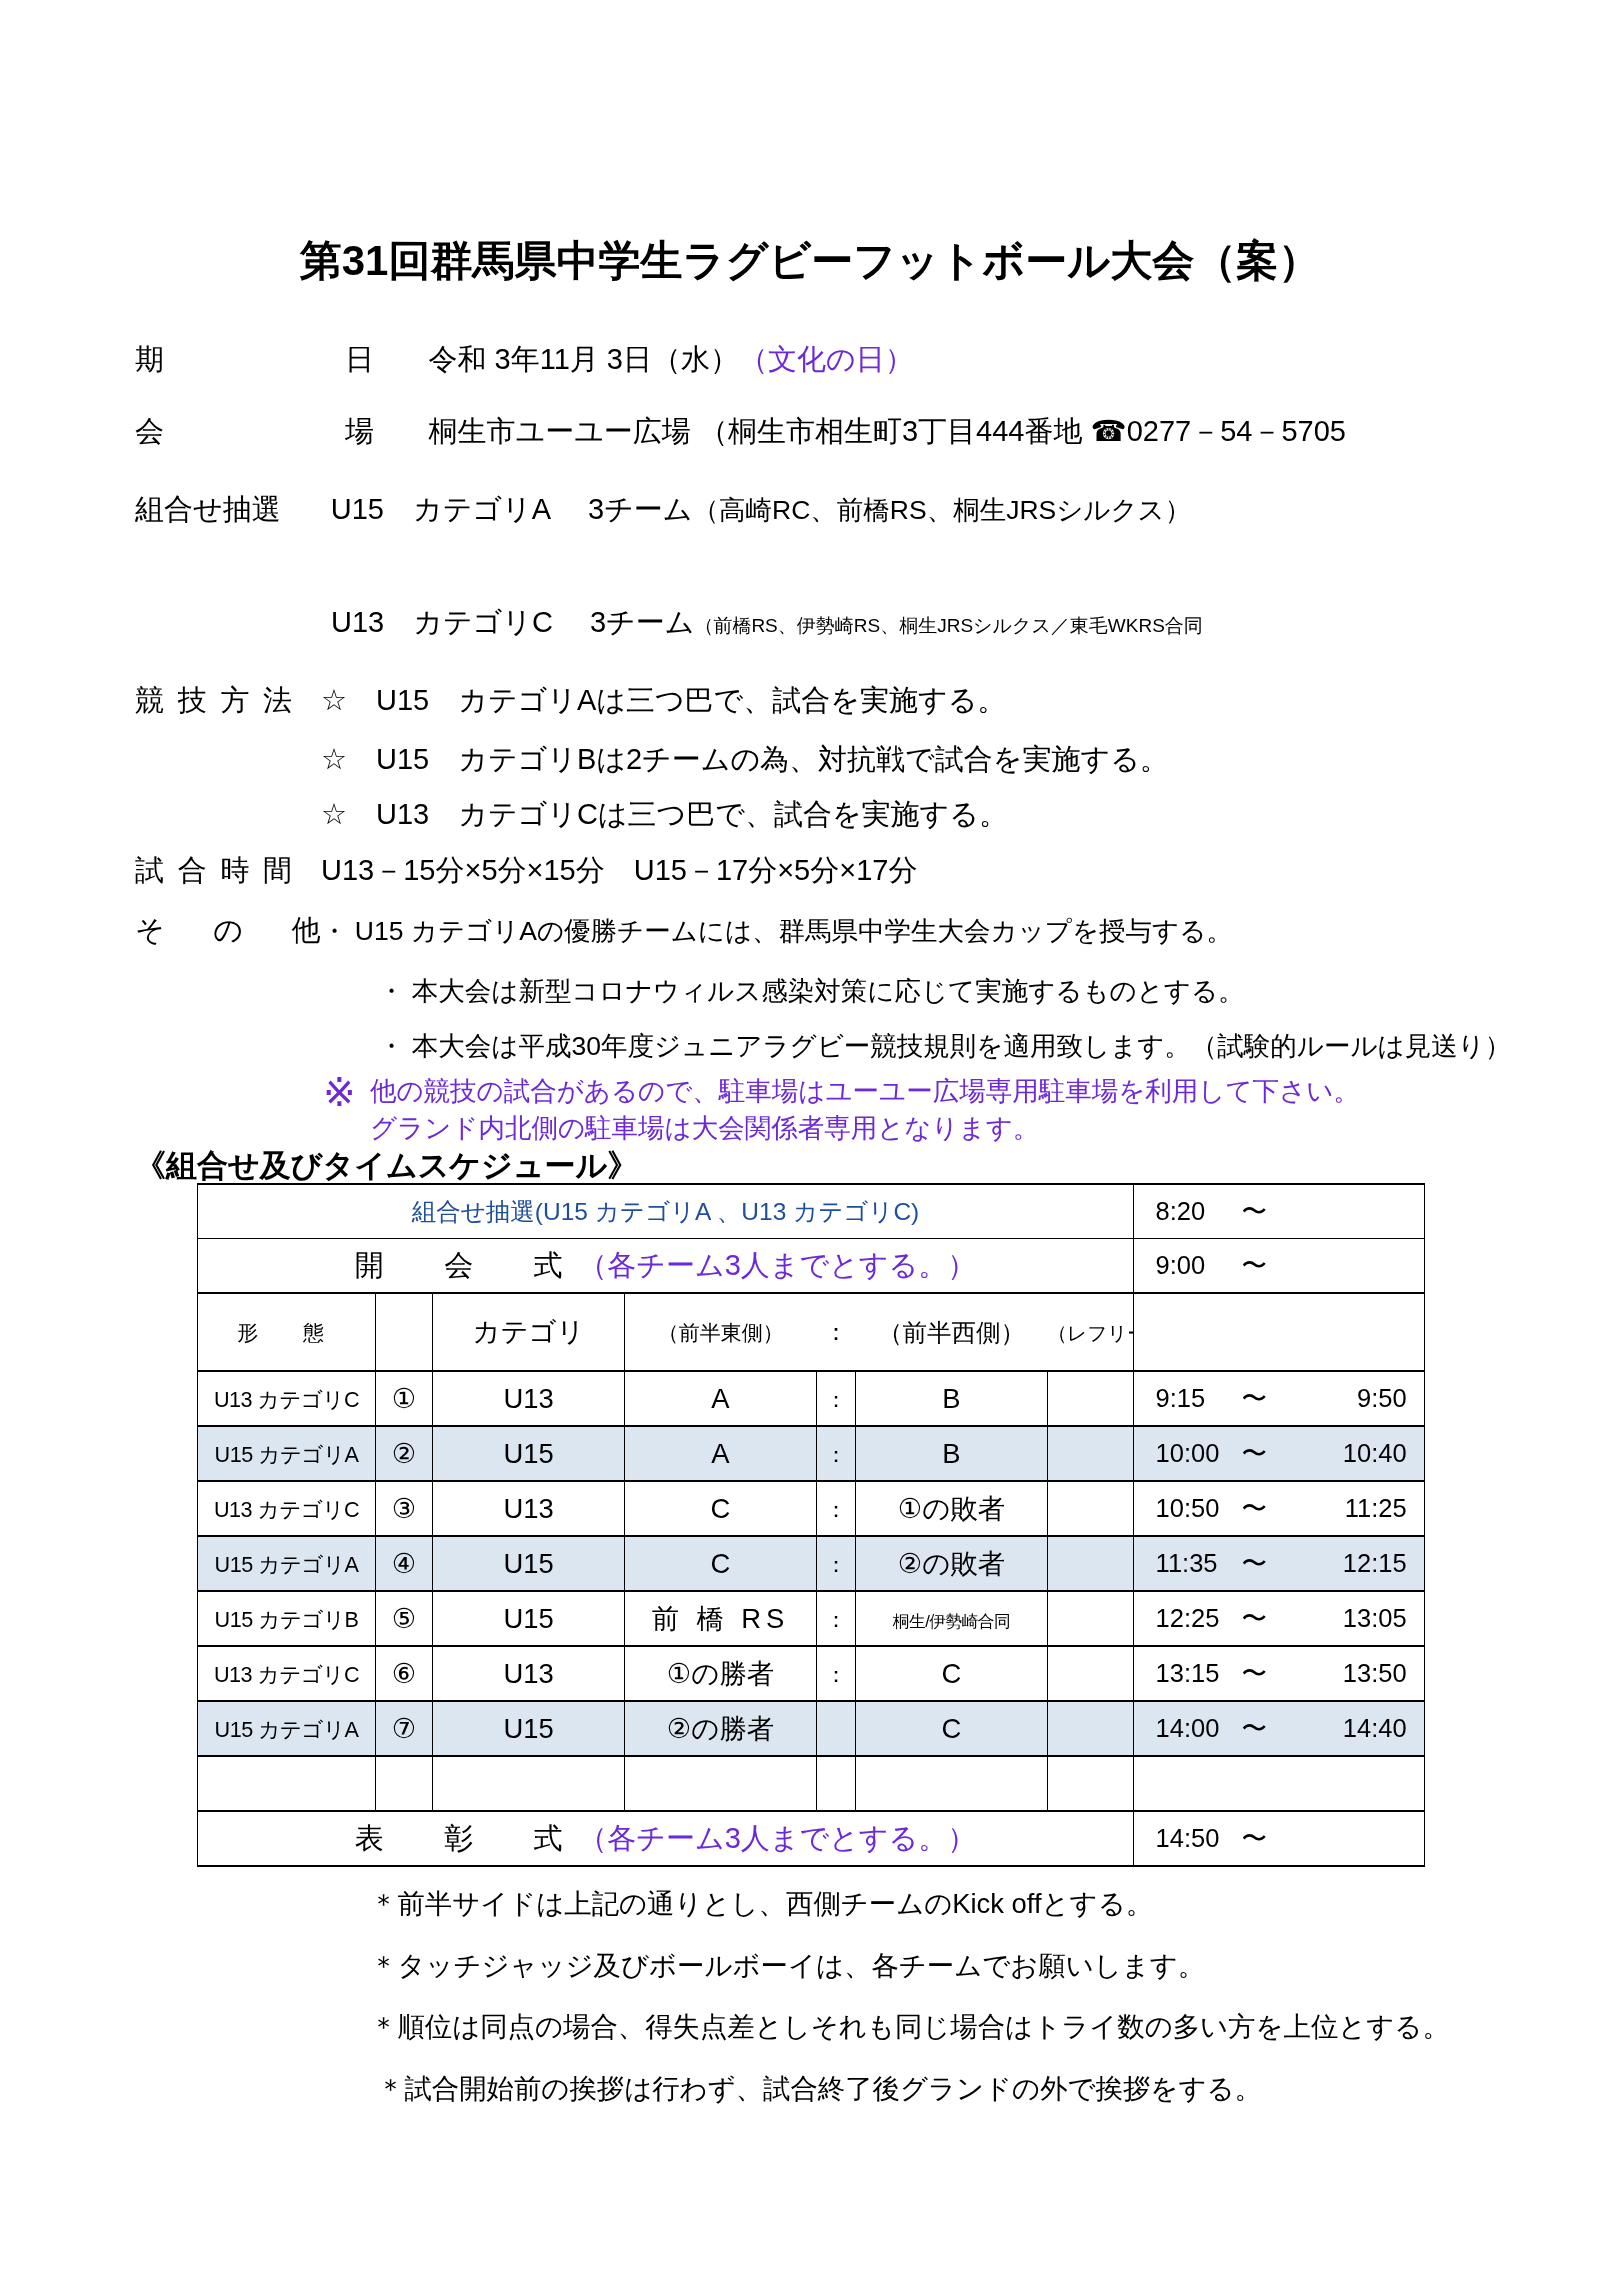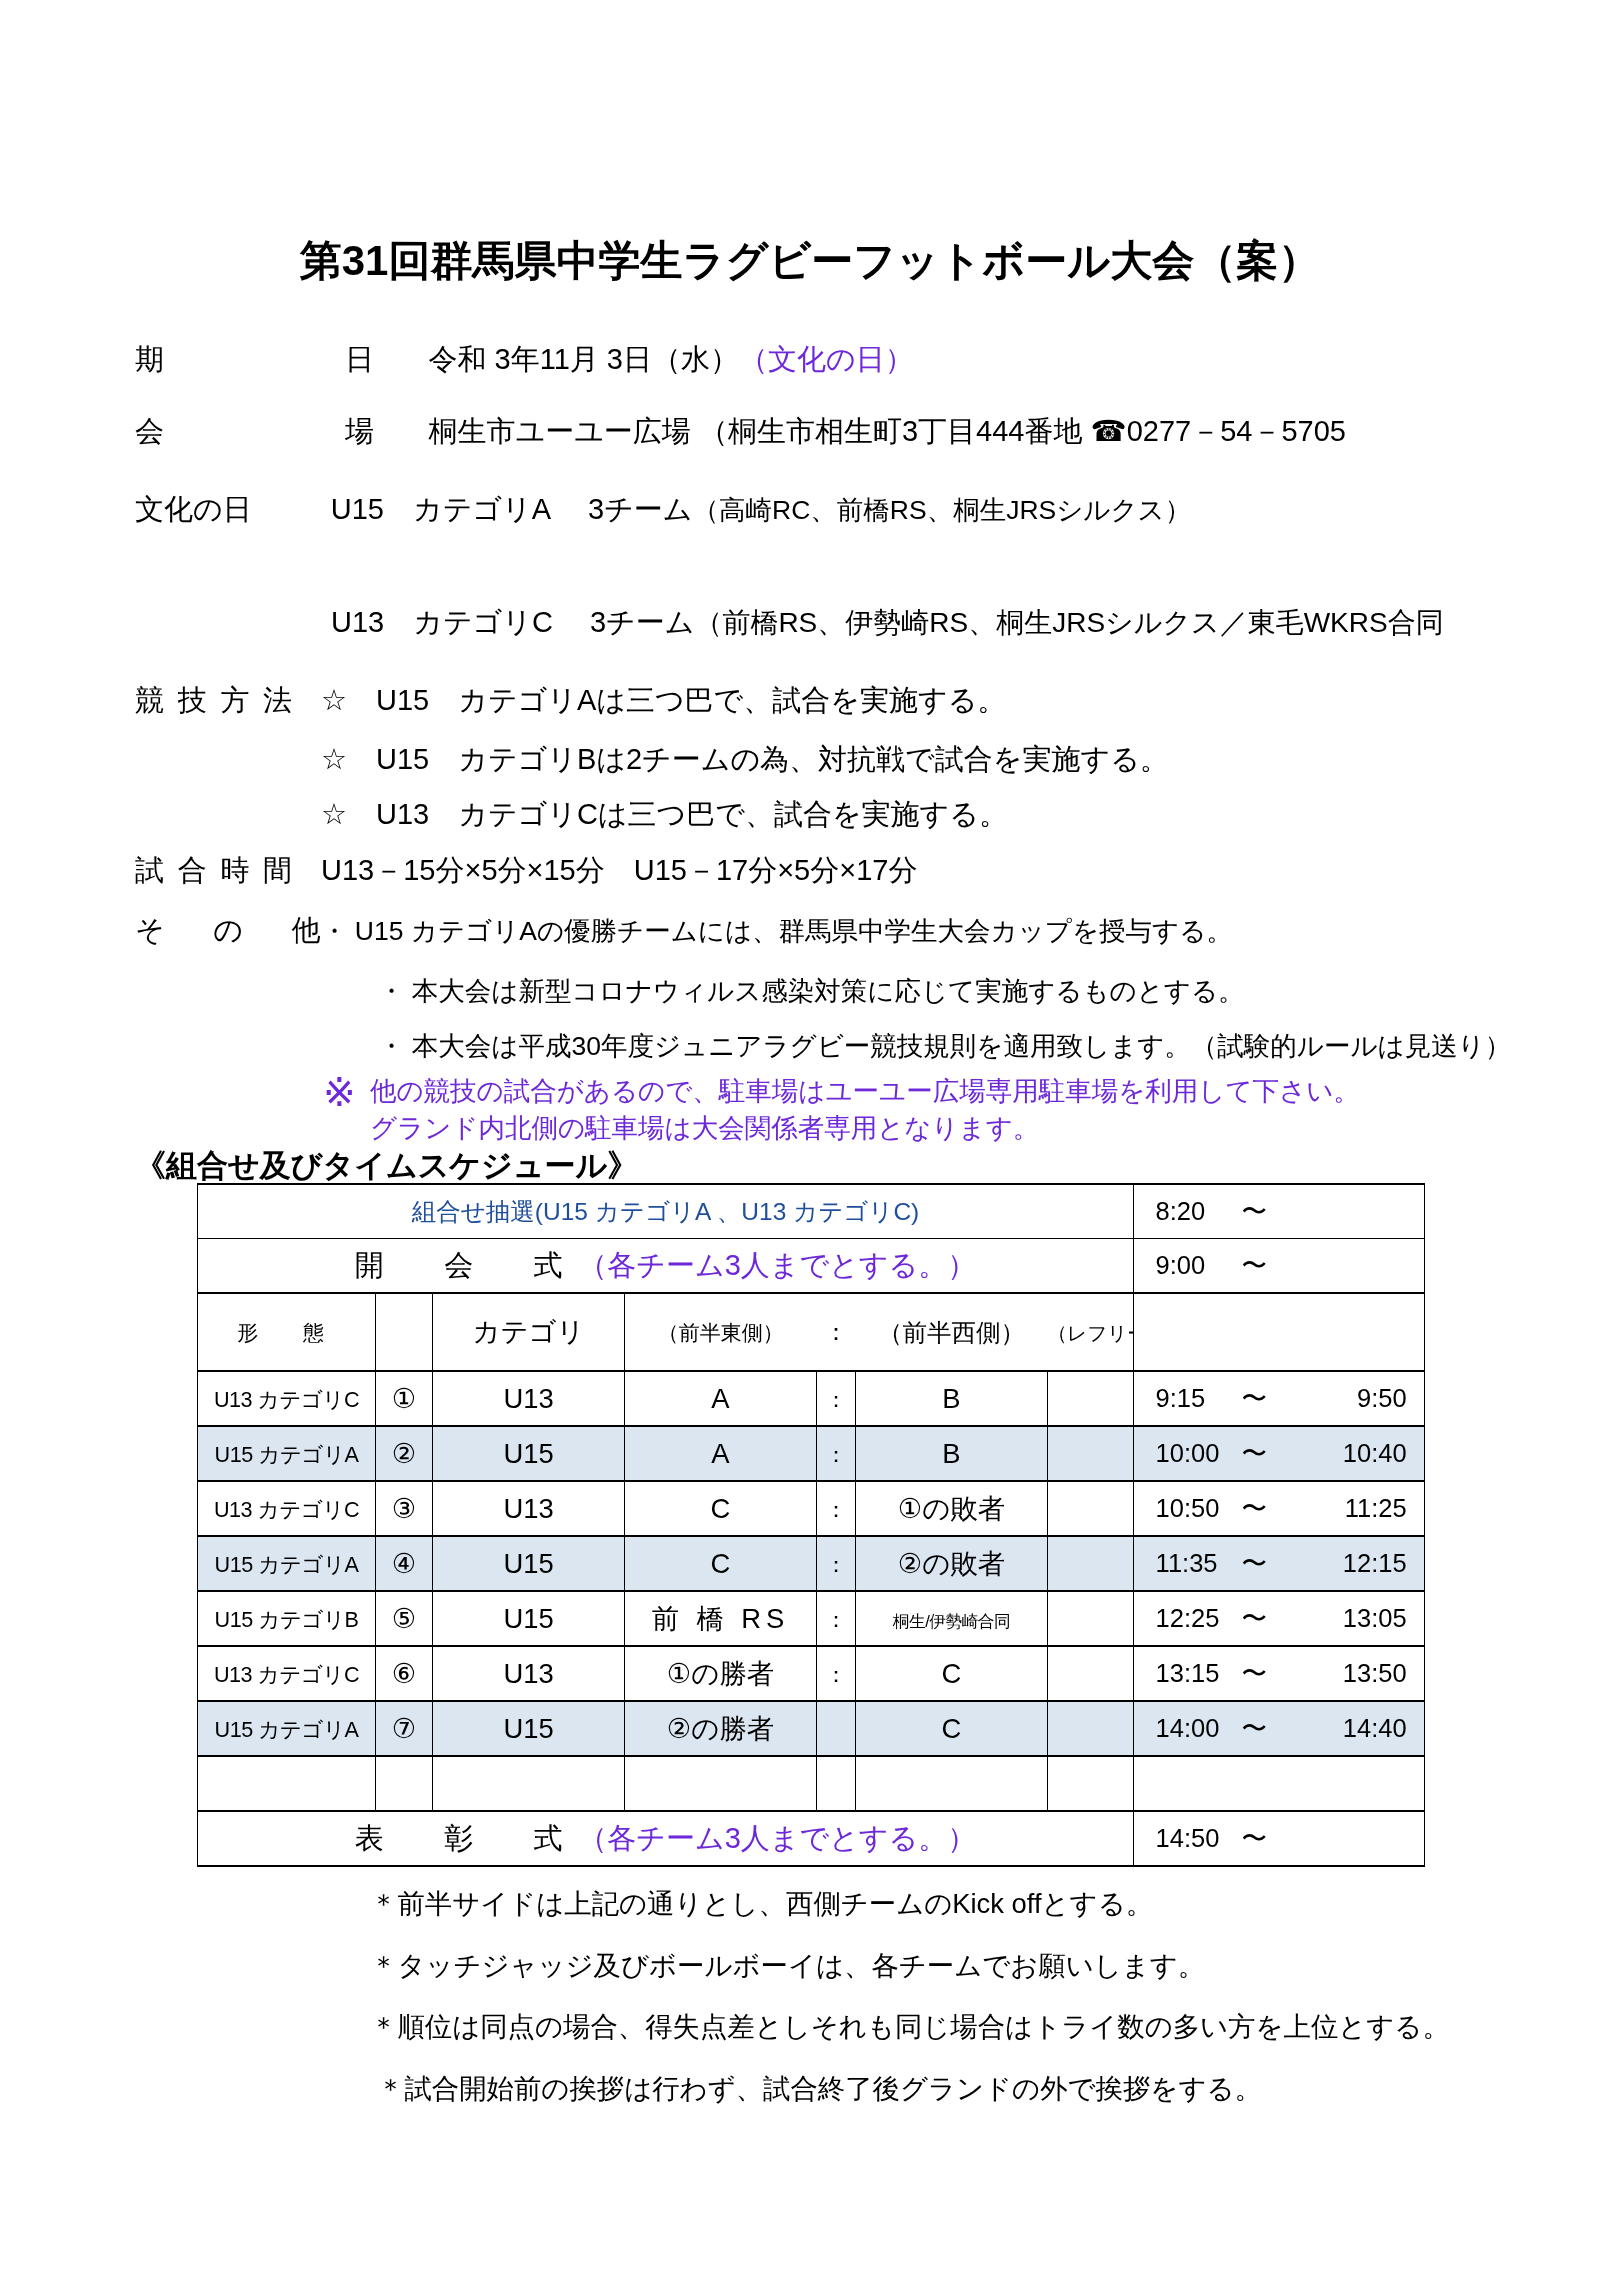--- a/index.html
+++ b/index.html
@@ -49,21 +49,21 @@
   .red { color: #6d28d9; }
   .blue { color: #1f4e9c; }
 
   .sp-2 { letter-spacing: 23.5px; }
   .sp-3 { letter-spacing: 13.7px; }
 
   .small-kana {
     font-size: 26.5px;
   }
   .tiny-kana {
-    font-size: 28px;
+    font-size: 19px;
   }
 
   
   .sched-head {
     position: absolute;
     left: 135px;
     top: 1145px;
     font-size: 31px;
     font-weight: 700;
     white-space: nowrap;
@@ -153,21 +153,21 @@
 
   <div class="info-line" style="left:135px; top:345px;">
     <span class="lbl sp-2">期　　　日</span><span style="display:inline-block;width:31px;"></span><span>令和 3年11月  3日（水）</span><span class="red">（文化の日）</span>
   </div>
 
   <div class="info-line" style="left:135px; top:417px;">
     <span class="lbl sp-2">会　　　場</span><span style="display:inline-block;width:31px;"></span><span>桐生市ユーユー広場 （桐生市相生町3丁目444番地 </span><span>☎</span><span>0277－54－5705</span>
   </div>
 
   <div class="info-line" style="left:135px; top:495px;">
-    <span class="lbl" style="display:inline-block;width:186px;">文化の日</span><span style="display:inline-block;width:9.8px;"></span><span>U15　カテゴリA</span><span style="display:inline-block;width:37px;"></span><span>3チーム</span><span class="small-kana">（高崎RC、前橋RS、桐生JRSシルクス）</span>
+    <span class="lbl" style="display:inline-block;width:186px;">組合せ抽選</span><span style="display:inline-block;width:9.8px;"></span><span>U15　カテゴリA</span><span style="display:inline-block;width:37px;"></span><span>3チーム</span><span class="small-kana">（高崎RC、前橋RS、桐生JRSシルクス）</span>
   </div>
   <div class="info-line" style="left:135px; top:608px;">
     <span style="display:inline-block;width:196px;"></span><span>U13　カテゴリC</span><span style="display:inline-block;width:37px;"></span><span>3チーム</span><span class="tiny-kana">（前橋RS、伊勢崎RS、桐生JRSシルクス／東毛WKRS合同</span>
   </div>
 
   <div class="info-line" style="left:135px; top:686px;">
     <span class="lbl sp-3" style="display:inline-block;width:186px;">競技方法</span><span>☆　U15　カテゴリAは三つ巴で、試合を実施する。</span>
   </div>
   <div class="info-line" style="left:135px; top:745px;">
     <span style="display:inline-block;width:186px;"></span><span>☆　U15　カテゴリBは2チームの為、対抗戦で試合を実施する。</span>

